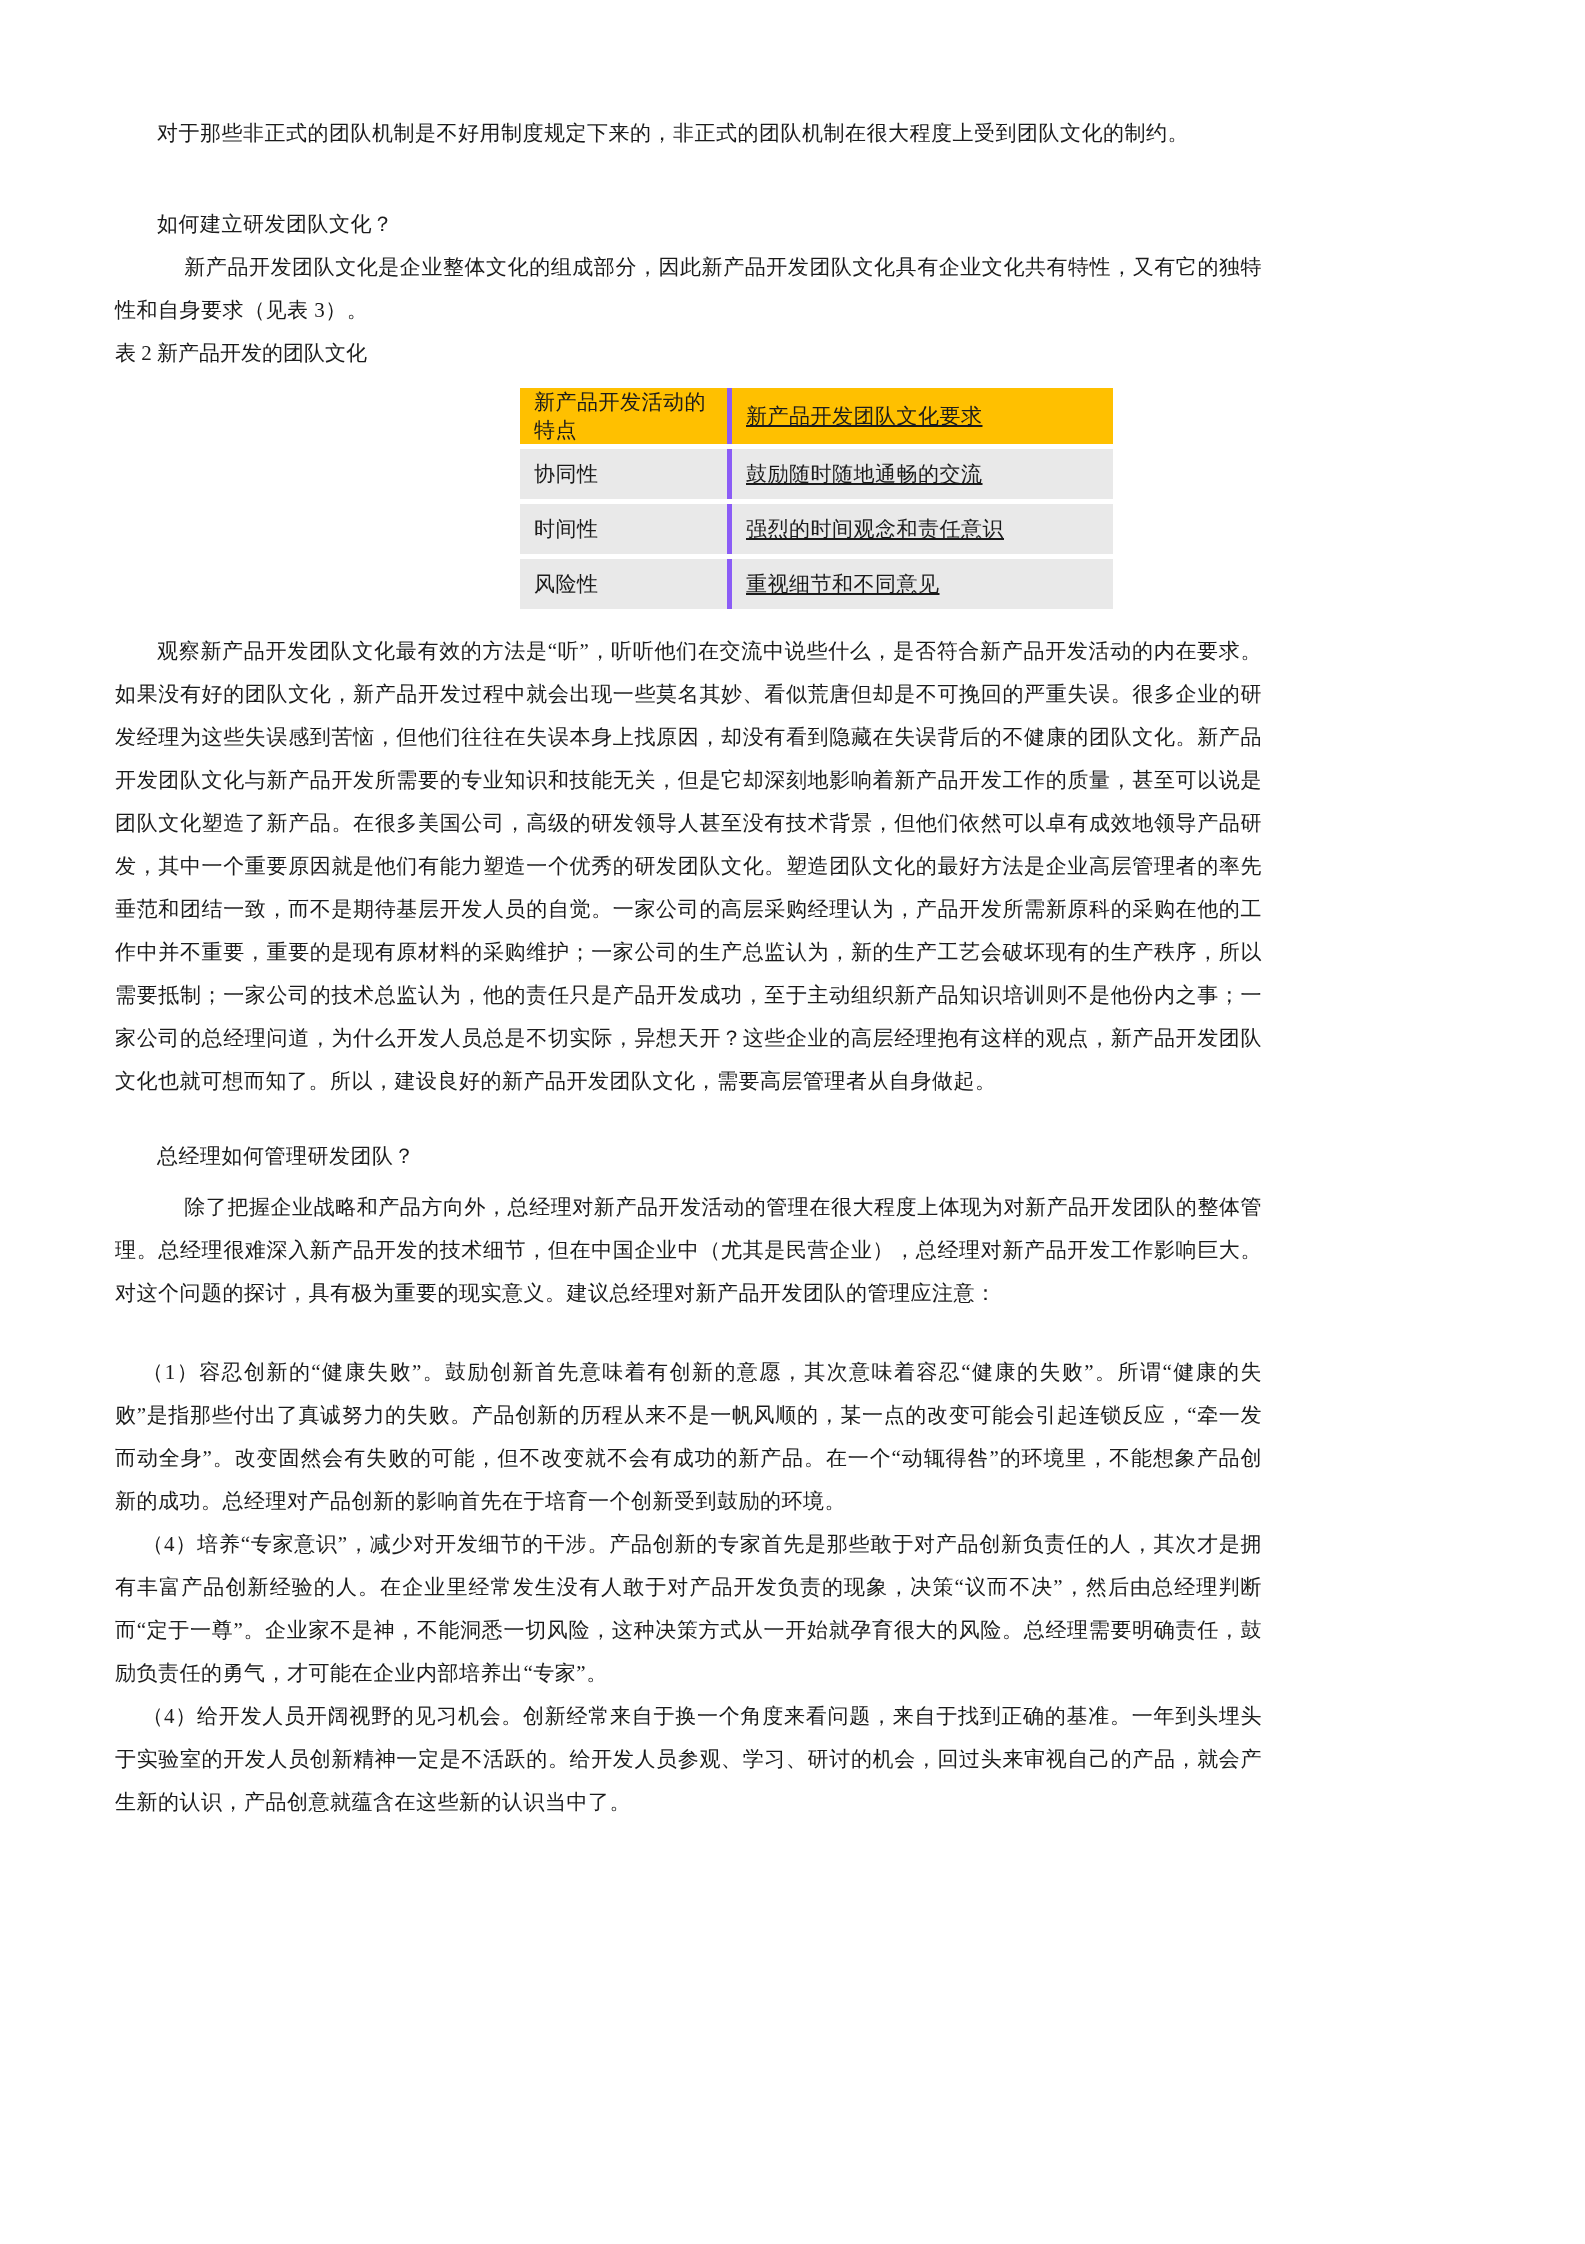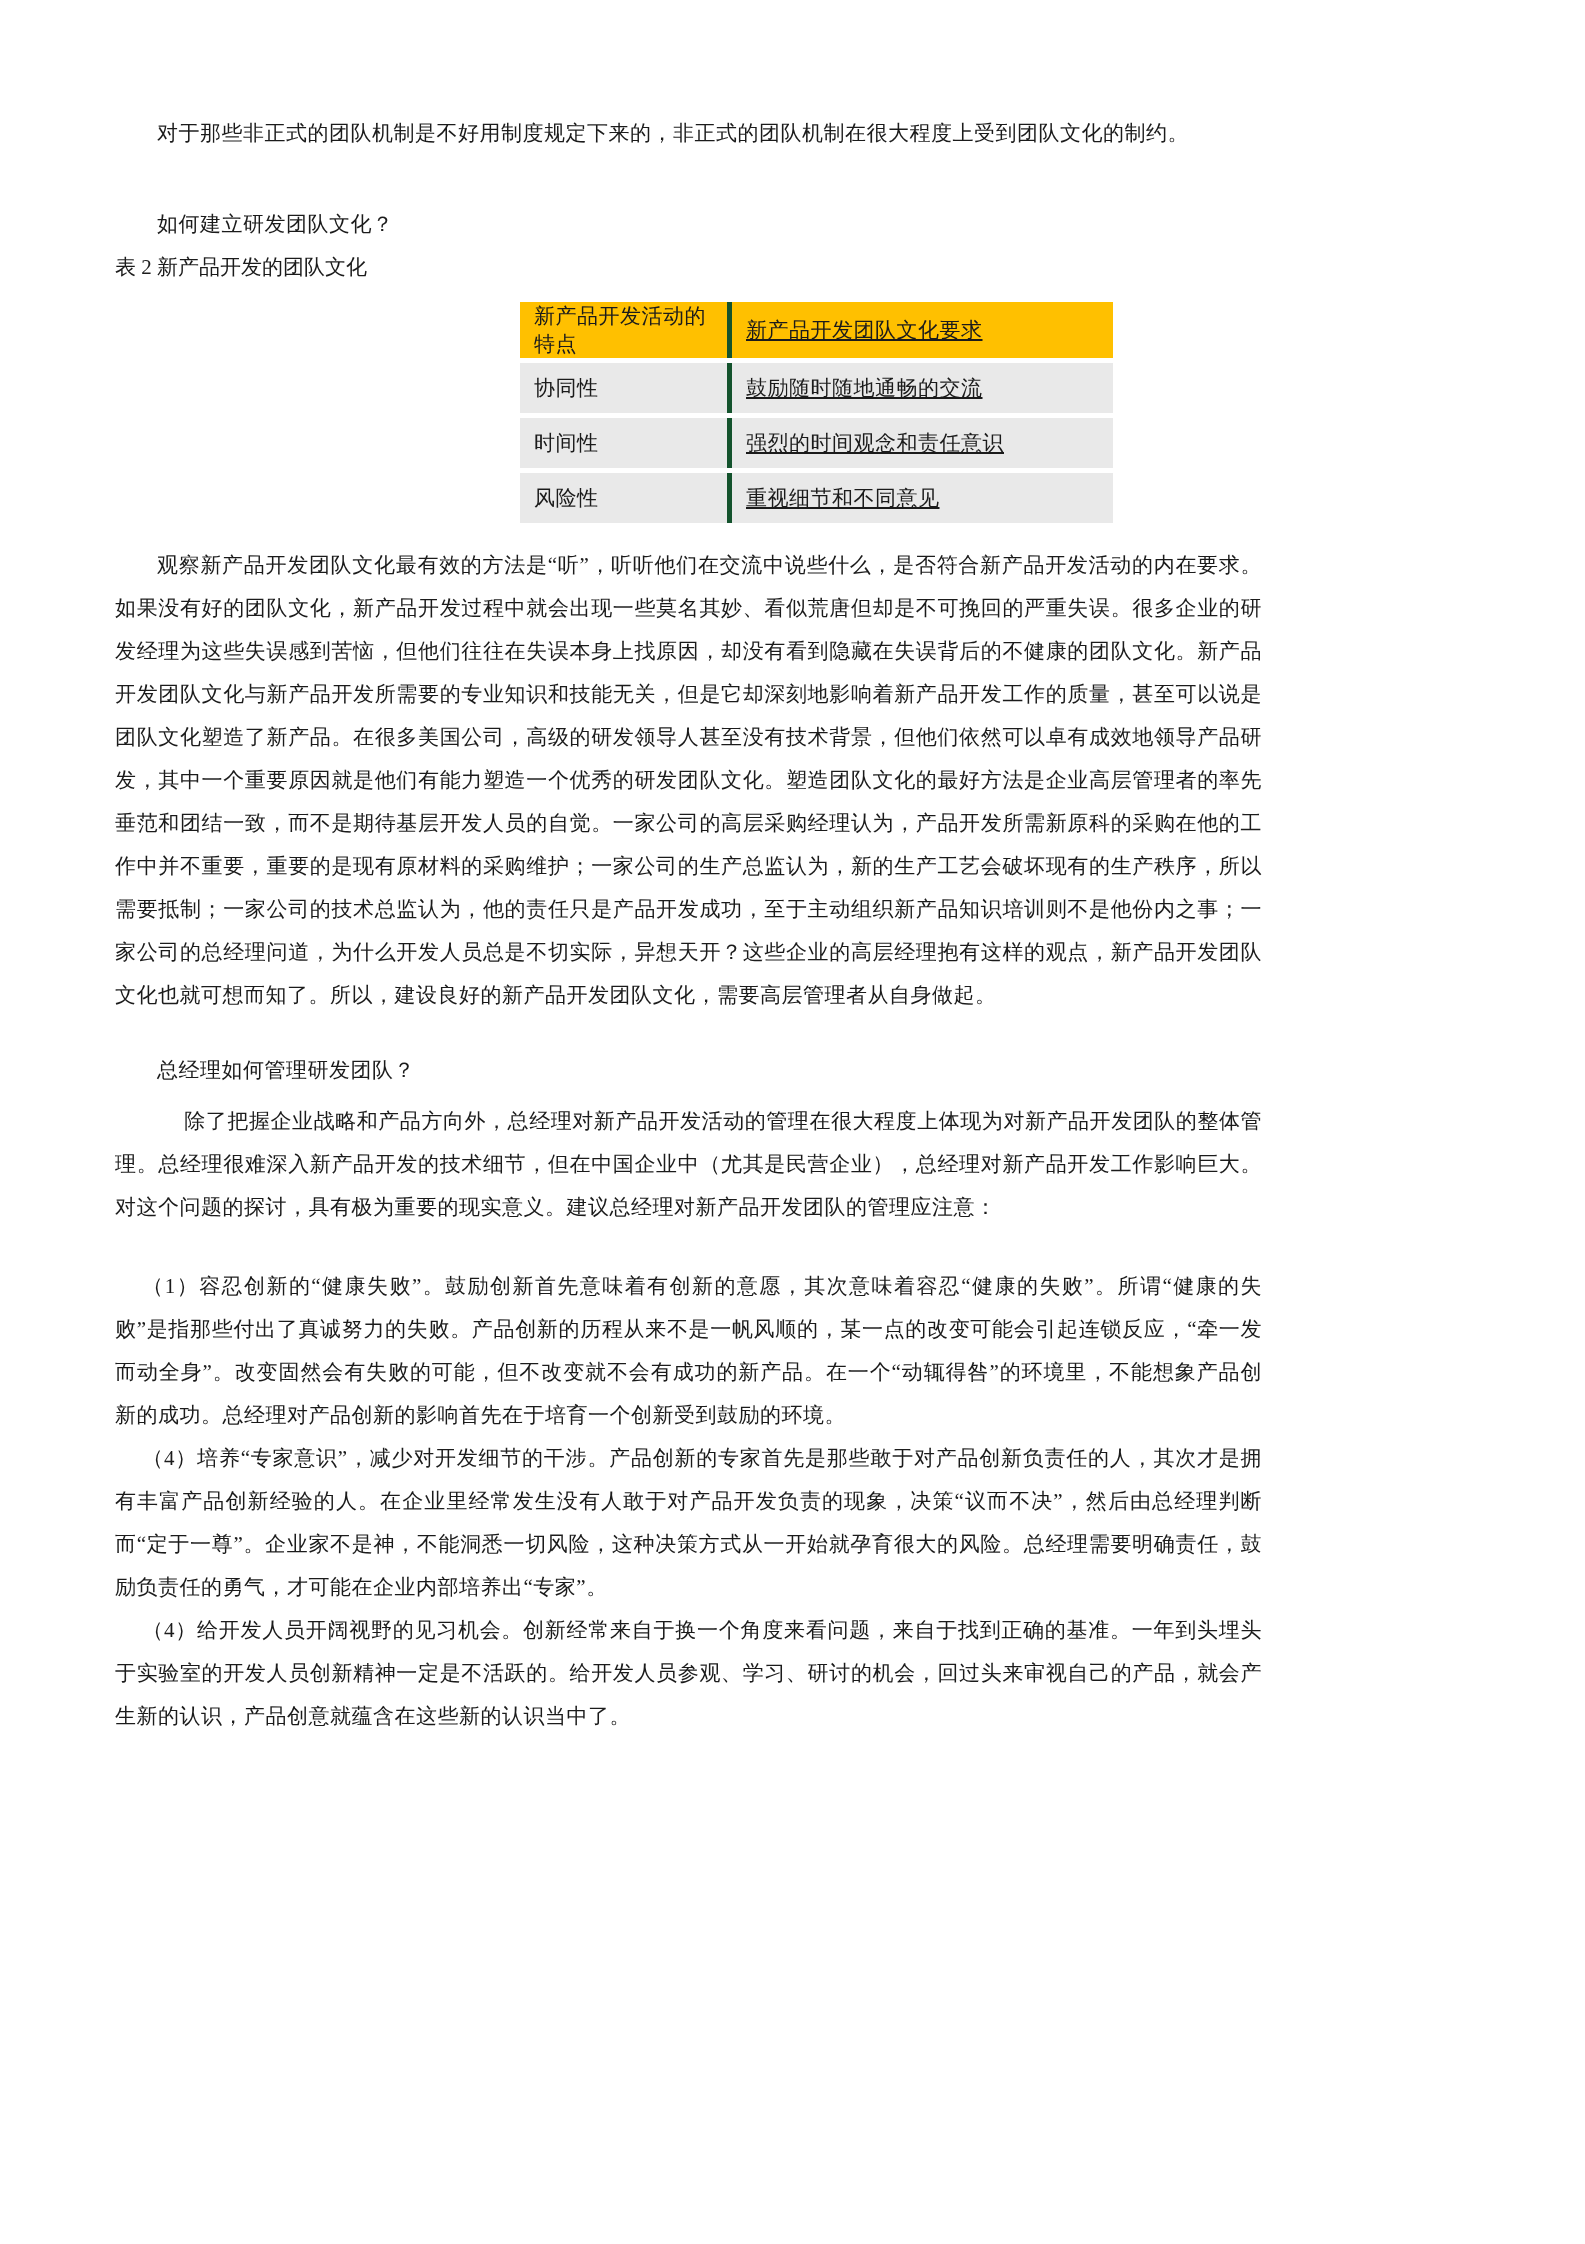--- a/index.html
+++ b/index.html
@@ -47,32 +47,33 @@
   }
   table.culture th {
     background: var(--header-bg, #FFC000);
     height: 56px;
     color: #1b1b1b;
   }
   table.culture td {
     background: var(--row-bg, #E9E9E9);
     height: 50px;
   }
-  .col1 { width: 212px; border-right: 5px solid #14532d; }
+  .col1 { width: 212px; border-right: 5px solid #8b5cf6; }
   .col2 { width: 381px; text-decoration: underline; }
 </style>
 </head>
 <body>
 
 <div class="page">
 
   <p class="para indent-2">对于那些非正式的团队机制是不好用制度规定下来的，非正式的团队机制在很大程度上受到团队文化的制约。</p>
 
   <p class="para indent-2 gap-md">如何建立研发团队文化？</p>
 
+  <p class="para indent-3">新产品开发团队文化是企业整体文化的组成部分，因此新产品开发团队文化具有企业文化共有特性，又有它的独特性和自身要求（见表 3）。</p>
 
   <p class="caption gap-table-cap">表 2  新产品开发的团队文化</p>
 
   <table class="culture">
     <thead>
       <tr>
         <th class="col1">新产品开发活动的特点</th>
         <th class="col2">新产品开发团队文化要求</th>
       </tr>
     </thead>

